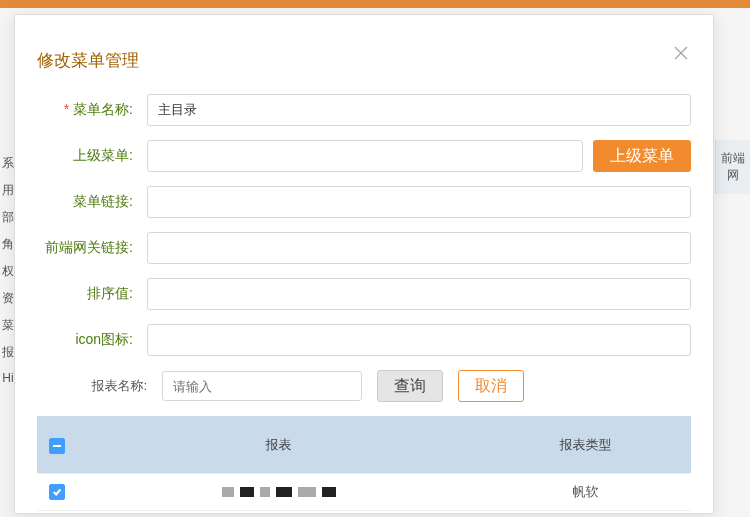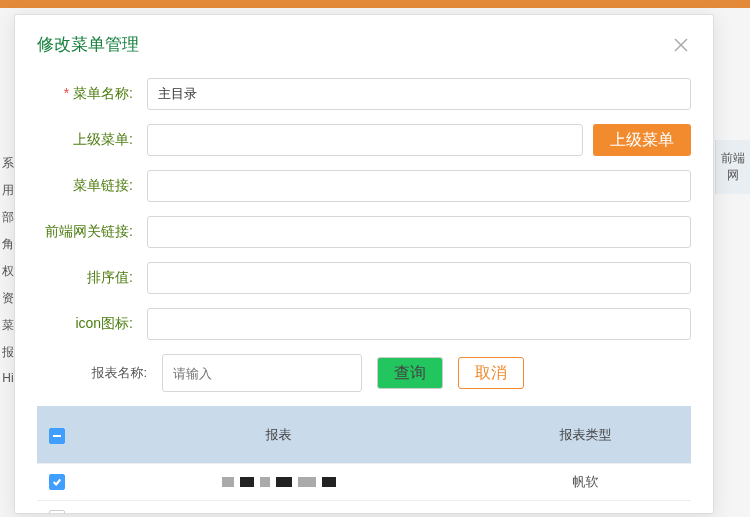--- a/index.html
+++ b/index.html
@@ -26,21 +26,21 @@
     position: absolute; left: 14px; top: 14px;
     width: 700px; height: 500px;
     background: #fff; border: 1px solid #ddd; border-radius: 2px;
     box-shadow: 0 4px 20px rgba(0,0,0,.1);
     display: flex; flex-direction: column;
   }
   .modal-head {
     padding: 18px 22px 14px 22px;
     display: flex; justify-content: space-between; align-items: center;
   }
-  .modal-title { font-size: 17px; color: #15803d; }
+  .modal-title { font-size: 17px; color: #a16207; margin-top: 16px; }
   .close {
     width: 20px; height: 20px; cursor: pointer; color: #aaa;
     display: flex; align-items: center; justify-content: center;
   }
   .close svg { width: 14px; height: 14px; stroke: currentColor; }
   .modal-body {
     flex: 1; overflow-y: auto; padding: 8px 22px 0 22px;
   }
   .form-row {
     display: flex; align-items: center; margin-bottom: 14px;
@@ -54,27 +54,27 @@
   .inp {
     flex: 1; height: 32px; border: 1px solid #d7d7d7; border-radius: 3px;
     padding: 0 10px; font-size: 13px; color: #333; outline: none;
   }
   .btn {
     height: 32px; padding: 0 16px; border-radius: 3px; font-size: 16px;
     cursor: pointer; display: inline-flex; align-items: center; justify-content: center;
     border: 1px solid transparent; white-space: nowrap;
   }
   .btn-primary { background: #f28a2e; color: #fff; }
-  .btn-default { background: #22c55e; color: #444; border-color: #ccc; }
+  .btn-default { background: #e5e5e5; color: #444; border-color: #ccc; }
   .btn-outline { background: #fff; color: #f28a2e; border-color: #f28a2e; }
   .table-zone { margin-top: 4px; }
   .search-row { display: flex; align-items: center; gap: 15px; margin-bottom: 14px; }
   .search-lbl { width: 60px; text-align: right; color: #555; margin-left: 50px}
   .search-inp {
-    width: 200px; height: 38px; border: 1px solid #d7d7d7; border-radius: 3px;
+    width: 200px; height: 30px; border: 1px solid #d7d7d7; border-radius: 3px;
     padding: 0 10px; font-size: 13px;
   }
   table { width: 100%; border-collapse: collapse; }
   thead tr { background: #c9daea; }
   th {
     font-weight: normal; color: #444; font-size: 13px;
     padding: 19px 8px; text-align: center; border-bottom: 1px solid #eee;
   }
   td {
     padding: 9px 8px; text-align: center; border-bottom: 1px solid #eee;

